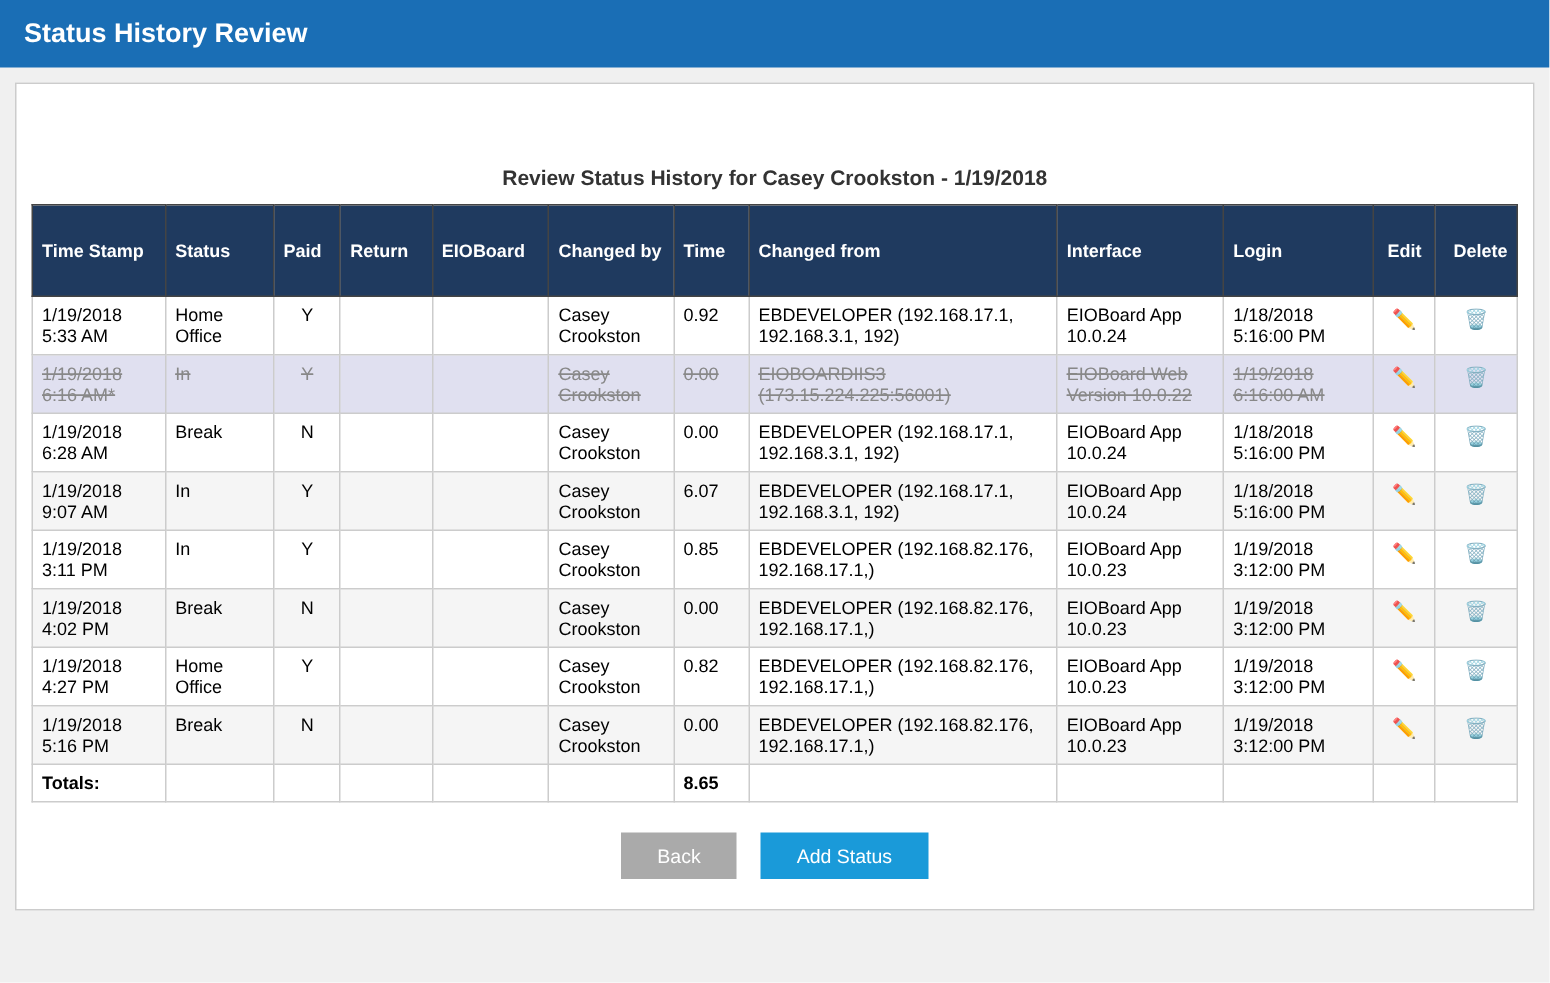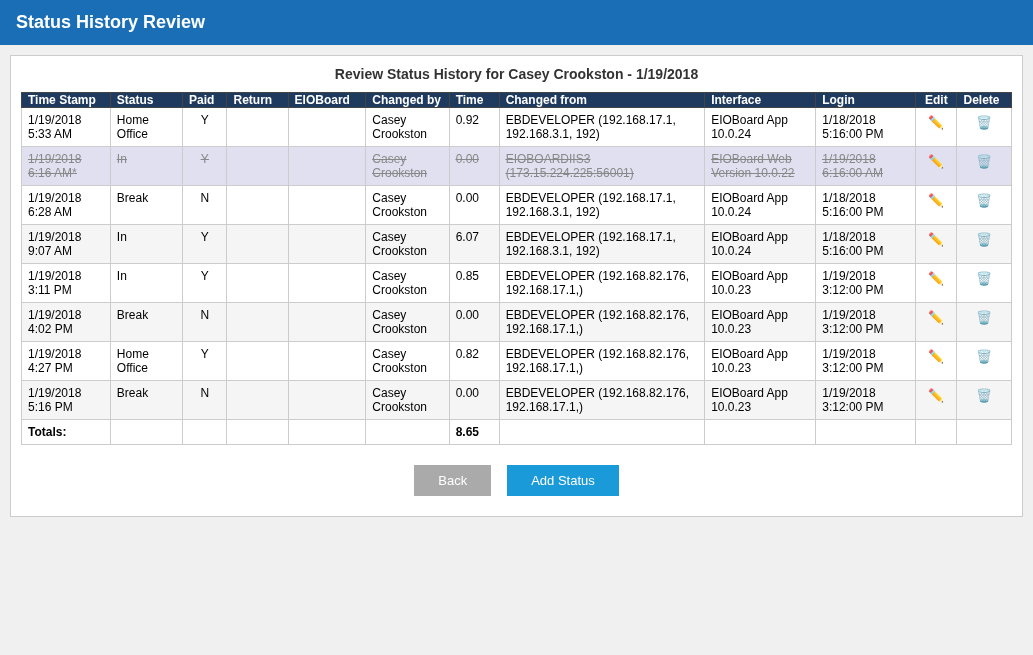--- a/index.html
+++ b/index.html
@@ -19,35 +19,36 @@
       padding: 10px;
       border: 1px solid #ccc;
     }
 
     .page-title {
       text-align: center;
       font-size: 14px;
       font-weight: bold;
       margin-bottom: 10px;
       color: #333;
+      margin-top: 44px;
     }
 
     table {
       width: 100%;
       border-collapse: collapse;
       font-size: 12px;
     }
 
     thead tr {
       background: #1f3a5f;
       color: white;
     }
 
     thead th {
-      padding: 0 6px;
+      padding: 23px 6px;
       text-align: left;
       border: 1px solid #444;
       vertical-align: middle;
     }
 
     tbody tr {
       background: white;
     }
 
     tbody tr:nth-child(even) {
@@ -115,21 +116,21 @@
     .col-status { width: 65px; }
     .col-paid { width: 40px; }
     .col-return { width: 55px; }
     .col-comment { width: 70px; }
     .col-changedby { width: 75px; }
     .col-time { width: 45px; }
     .col-changedfrom { width: 185px; margin-top: 32px; }
     .col-interface { width: 100px; }
     .col-login { width: 90px; }
     .col-edit { width: 35px; text-align: center; }
-    .col-delete { width: 40px; text-align: left; }
+    .col-delete { width: 40px; text-align: right; }
 
     td.center { text-align: center; }
   </style>
 </head>
 <body>
 
 <div>
   <div class="app-header">
     <span>Status History Review</span>
   </div>

